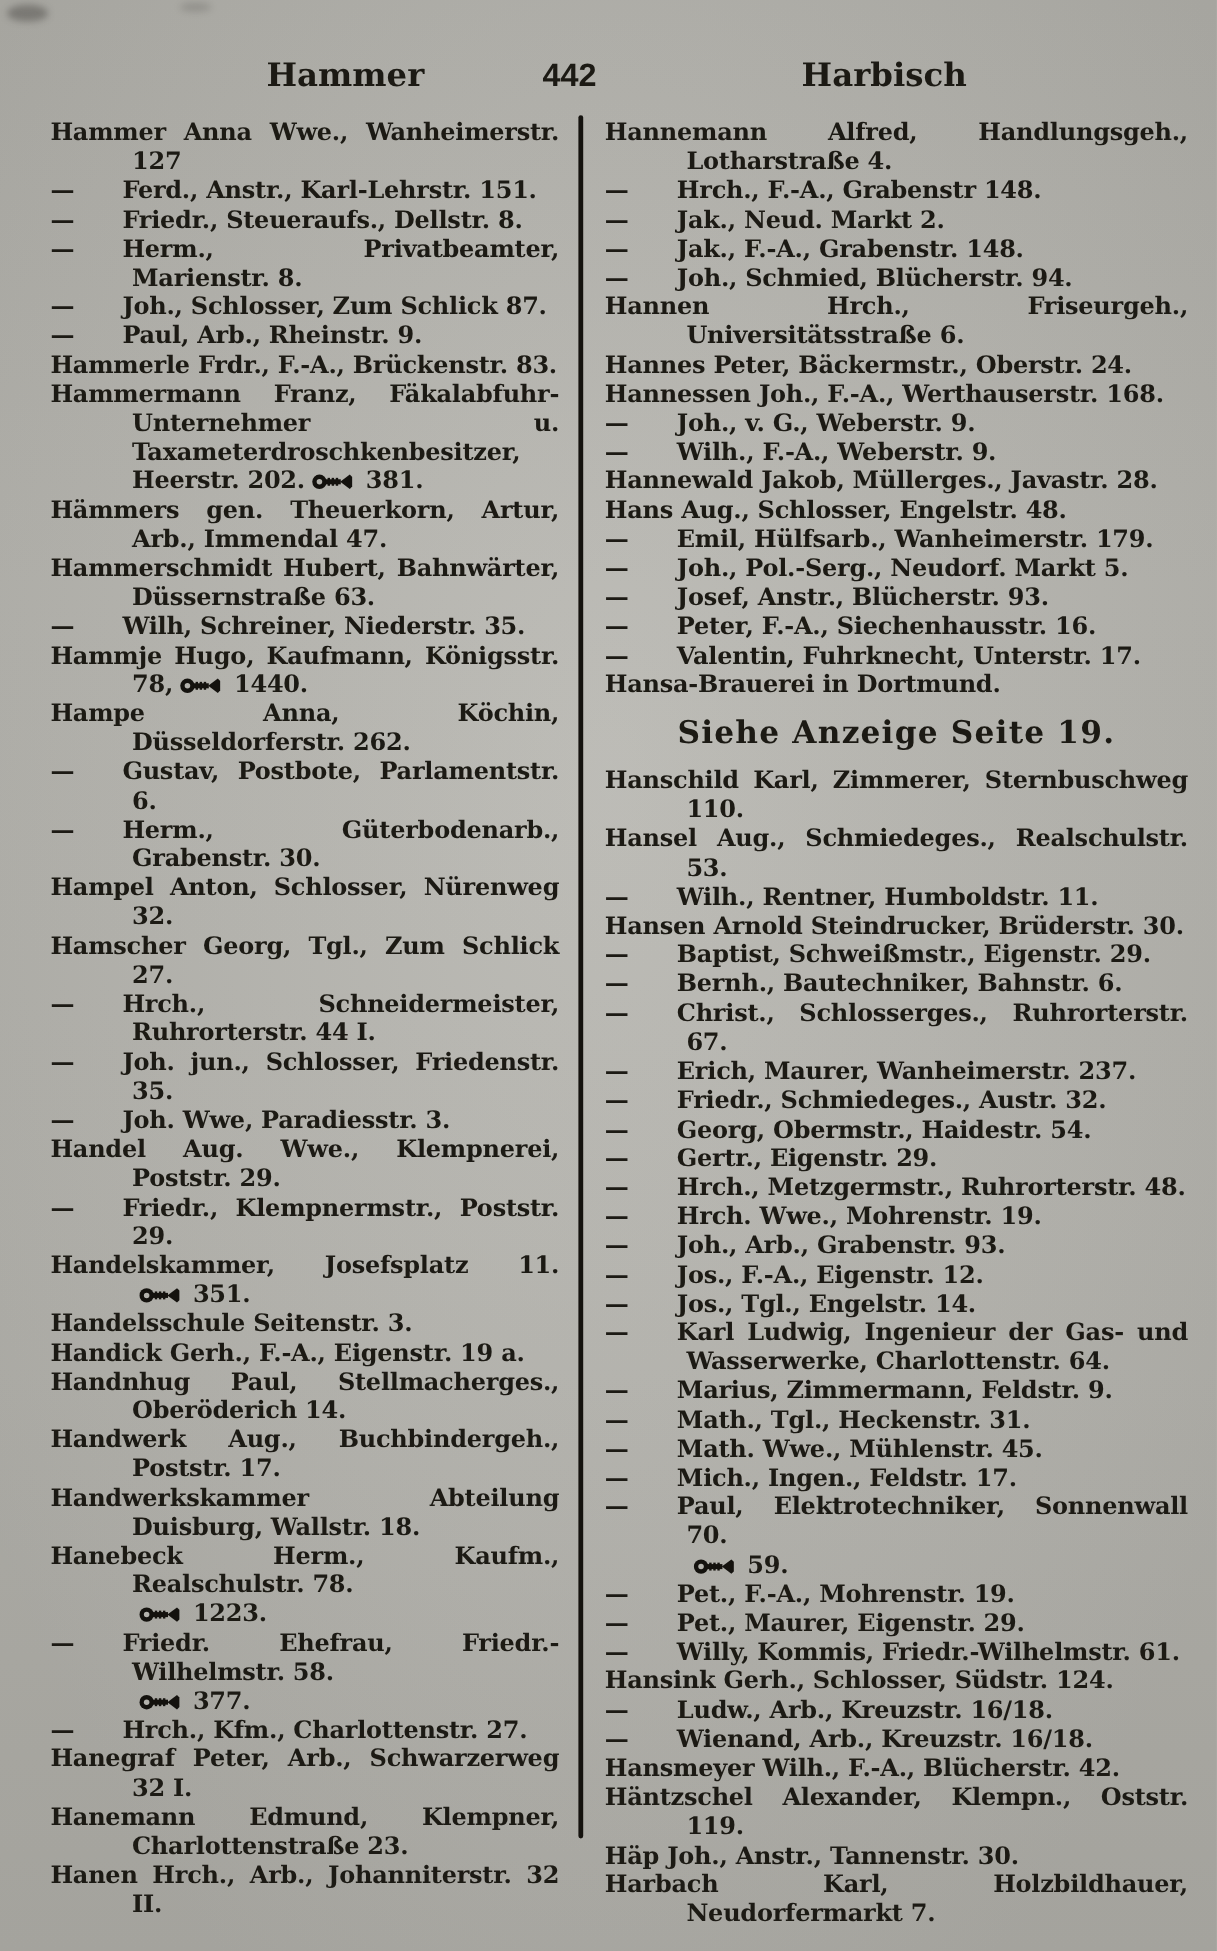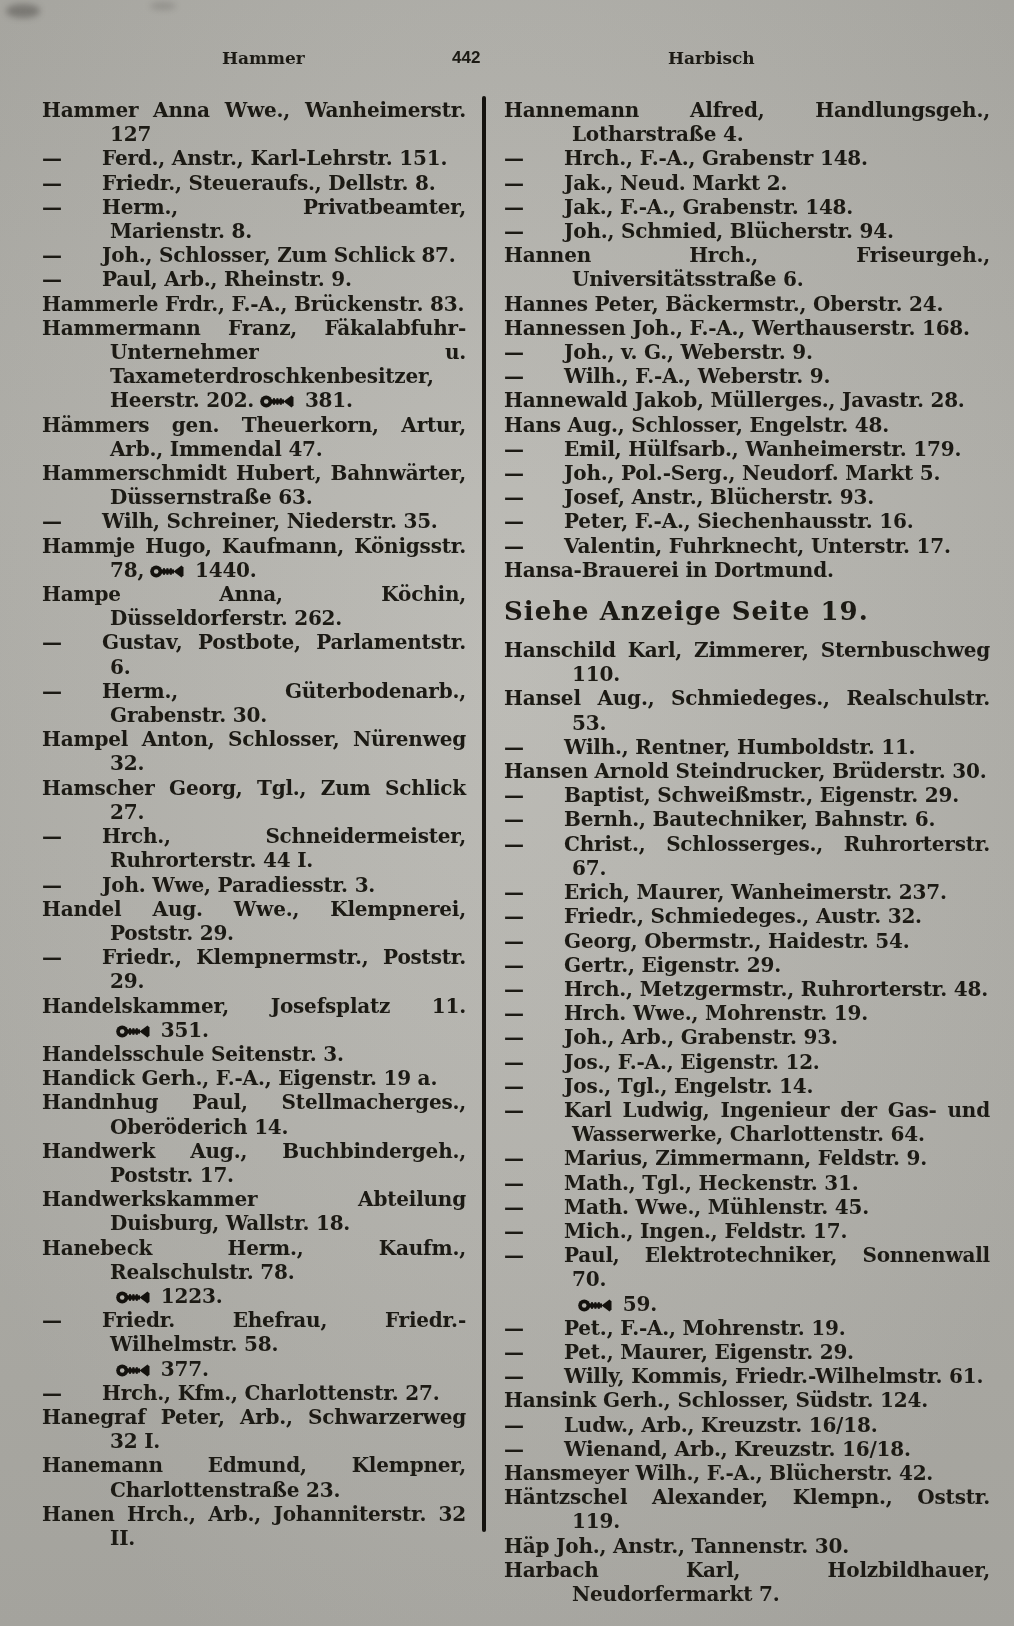--- a/index.html
+++ b/index.html
@@ -13,33 +13,33 @@
     position:relative;width:1014px;height:1626px;
     background:
       radial-gradient(ellipse at 50% 40%, rgba(255,255,255,.10), rgba(0,0,0,.06) 85%),
       linear-gradient(180deg,#b0afa9 0%,#b6b5af 30%,#b4b3ad 70%,#aeada7 100%);
     color:#1c1a14;
   }
   .smudge{position:absolute;border-radius:50%;filter:blur(3px);background:rgba(40,38,34,.35);}
   .sm1{left:6px;top:4px;width:34px;height:14px;}
   .sm2{left:150px;top:2px;width:26px;height:8px;opacity:.5;}
   .header{position:absolute;top:48px;left:0;width:100%;height:34px;
-    font-weight:700;font-size:17px;}
+    font-weight:700;font-size:27px;}
   .header .h-left{position:absolute;left:222px;}
   .header .h-num{position:absolute;left:452px;font-family:Liberation Sans, sans-serif;}
   .header .h-right{position:absolute;left:668px;}
   .col{position:absolute;top:98px;font-weight:700;font-size:20px;line-height:24.2px;
     letter-spacing:-0.2px;text-align:justify;}
   #col-left{left:42px;width:424px;}
   #col-right{left:504px;width:486px;}
   .divider{position:absolute;left:482px;top:96px;width:4px;height:1436px;
     background:#14120e;border-radius:2px;}
   .entry{padding-left:3.4em;text-indent:-3.4em;}
   .dash{display:inline-block;width:3.0em;text-indent:0;}
-  .adv-heading{font-size:26px;line-height:30px;
+  .adv-heading{font-size:26px;line-height:30px;text-align:center;
     padding:14px 0 12px 0;text-indent:0;letter-spacing:1px;}
   .phone{white-space:nowrap;}
   .phone svg{vertical-align:-2px;margin:0 4px 0 6px;}
 </style>
 </head>
 <body>
 
 <div class="page">
   <div class="smudge sm1"></div>
   <div class="smudge sm2"></div>
@@ -80,20 +80,21 @@
     <rect x="16.4" y="4.2" width="2" height="6.6" fill="#14120e"></rect>
     <rect x="19.8" y="4.2" width="2" height="6.6" fill="#14120e"></rect>
     <path d="M23.5 7.5 L31.5 1.5 L33.5 3.5 L33.5 11.5 L31.5 13.5 Z" fill="#14120e"></path>
   </svg> 1440.</span></div>
       <div class="entry">Hampe Anna, Köchin, Düsseldorferstr. 262.</div>
       <div class="entry"><span class="dash">—</span>Gustav, Postbote, Parlamentstr. 6.</div>
       <div class="entry"><span class="dash">—</span>Herm., Güterbodenarb., Grabenstr. 30.</div>
       <div class="entry">Hampel Anton, Schlosser, Nürenweg 32.</div>
       <div class="entry">Hamscher Georg, Tgl., Zum Schlick 27.</div>
       <div class="entry"><span class="dash">—</span>Hrch., Schneidermeister, Ruhrorterstr. 44 I.</div>
+      <div class="entry"><span class="dash">—</span>Joh. jun., Schlosser, Friedenstr. 35.</div>
       <div class="entry"><span class="dash">—</span>Joh. Wwe, Paradiesstr. 3.</div>
       <div class="entry">Handel Aug. Wwe., Klempnerei, Poststr. 29.</div>
       <div class="entry"><span class="dash">—</span>Friedr., Klempnermstr., Poststr. 29.</div>
       <div class="entry">Handelskammer, Josefsplatz 11.<span class="phone"><svg width="34" height="15" viewBox="0 0 34 15" aria-hidden="true">
     <circle cx="6.2" cy="7.5" r="6" fill="#14120e"></circle>
     <circle cx="6.2" cy="7.5" r="2.3" fill="#b3b2ac"></circle>
     <rect x="11" y="5.4" width="13" height="4.2" fill="#14120e"></rect>
     <rect x="13" y="4.2" width="2" height="6.6" fill="#14120e"></rect>
     <rect x="16.4" y="4.2" width="2" height="6.6" fill="#14120e"></rect>
     <rect x="19.8" y="4.2" width="2" height="6.6" fill="#14120e"></rect>

